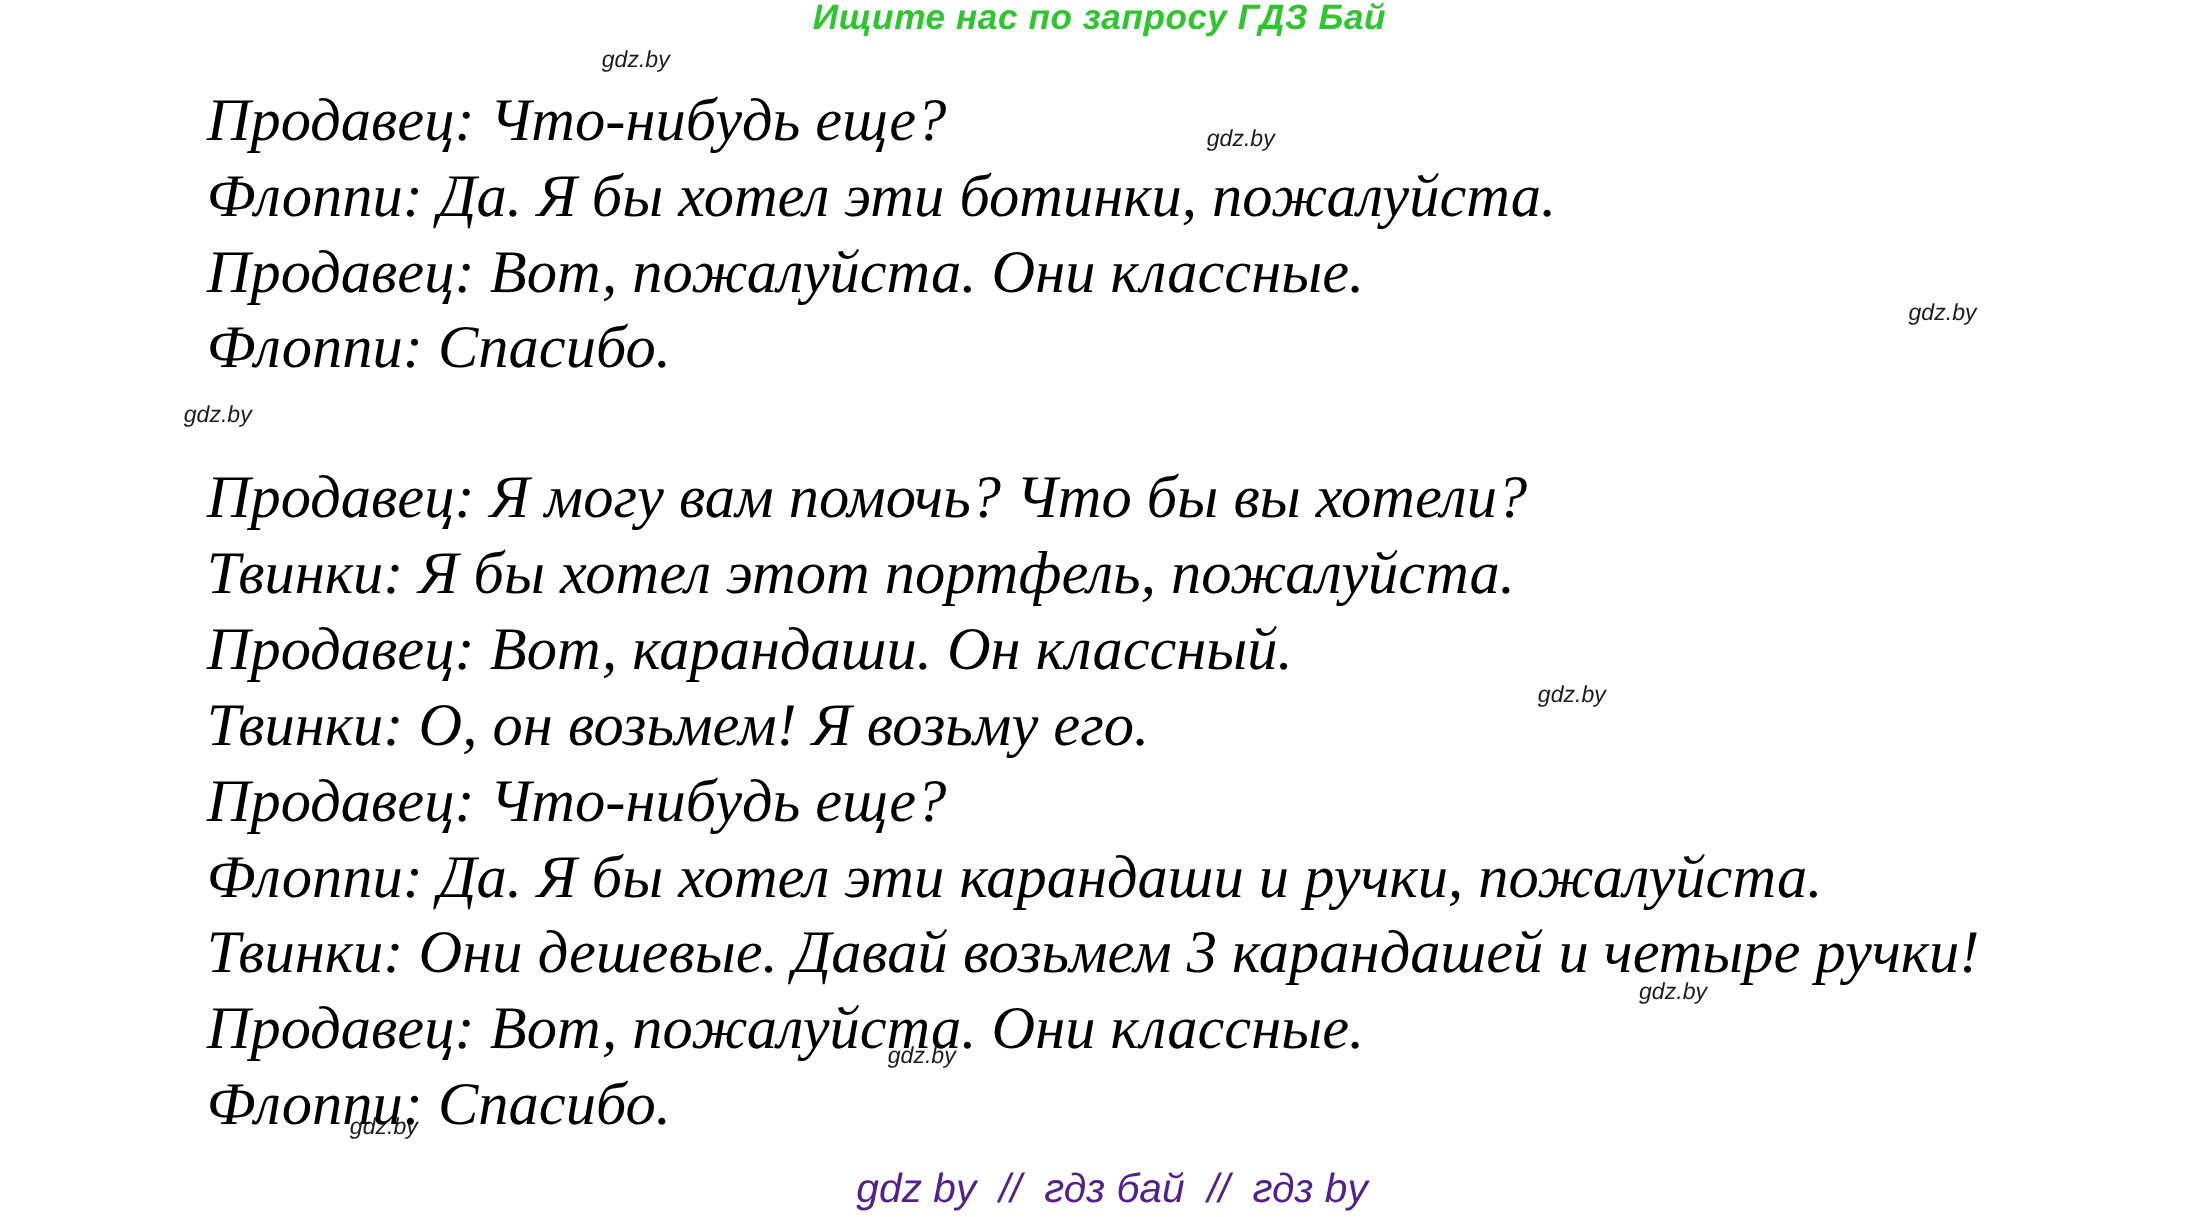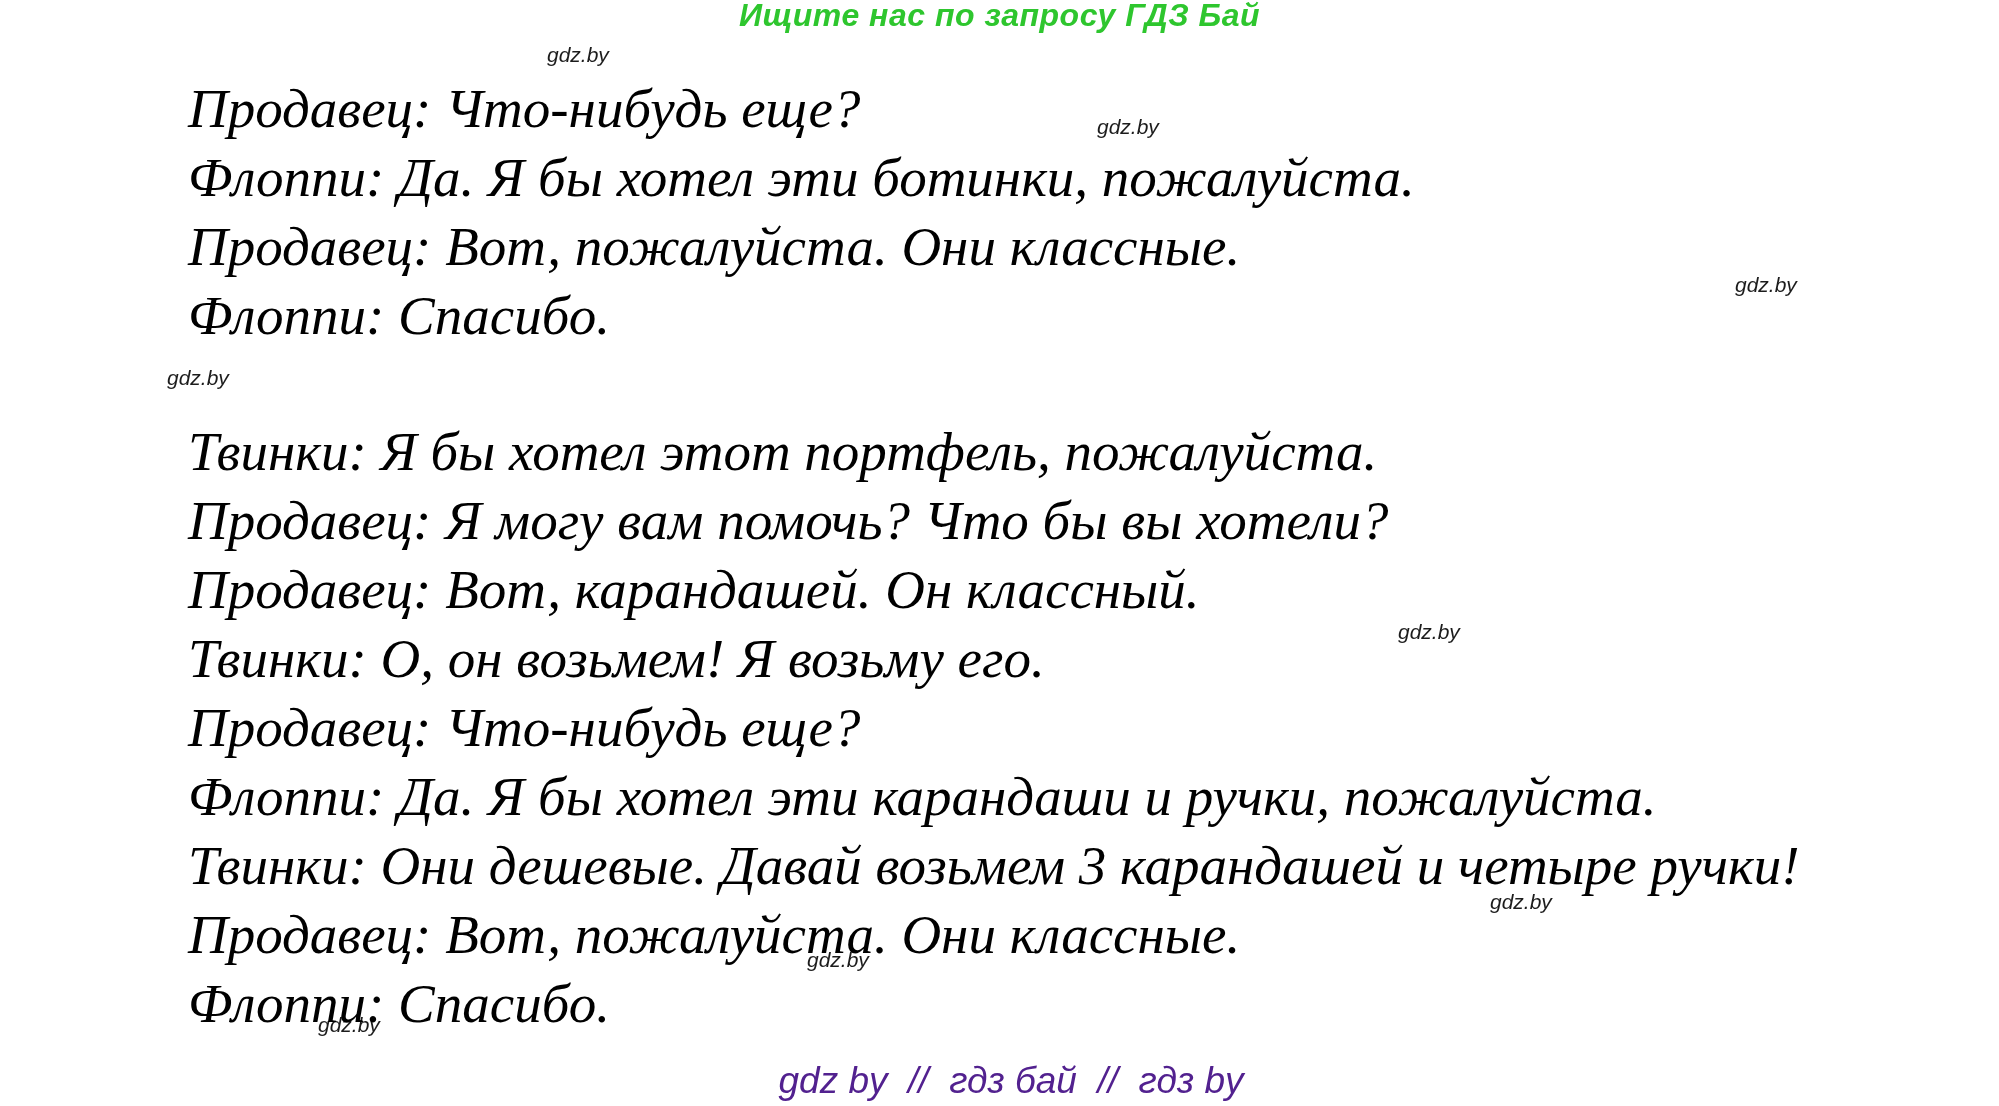--- a/index.html
+++ b/index.html
@@ -72,23 +72,23 @@
   <span class="watermark wm-8">gdz.by</span>
 
   <div class="dialogue para-1">
     <div>Продавец: Что-нибудь еще?</div>
     <div>Флоппи: Да. Я бы хотел эти ботинки, пожалуйста.</div>
     <div>Продавец: Вот, пожалуйста. Они классные.</div>
     <div>Флоппи: Спасибо.</div>
   </div>
 
   <div class="dialogue para-2">
+    <div>Продавец: Я могу вам помочь? Что бы вы хотели?</div>
     <div>Твинки: Я бы хотел этот портфель, пожалуйста.</div>
-    <div>Продавец: Я могу вам помочь? Что бы вы хотели?</div>
-    <div>Продавец: Вот, карандашей. Он классный.</div>
+    <div>Продавец: Вот, карандаши. Он классный.</div>
     <div>Твинки: О, он возьмем! Я возьму его.</div>
     <div>Продавец: Что-нибудь еще?</div>
     <div>Флоппи: Да. Я бы хотел эти карандаши и ручки, пожалуйста.</div>
     <div>Твинки: Они дешевые. Давай возьмем 3 карандашей и четыре ручки!</div>
     <div>Продавец: Вот, пожалуйста. Они классные.</div>
     <div>Флоппи: Спасибо.</div>
   </div>
 
   <div class="footer-tagline">gdz by  //  гдз бай  //  гдз by</div>
 

